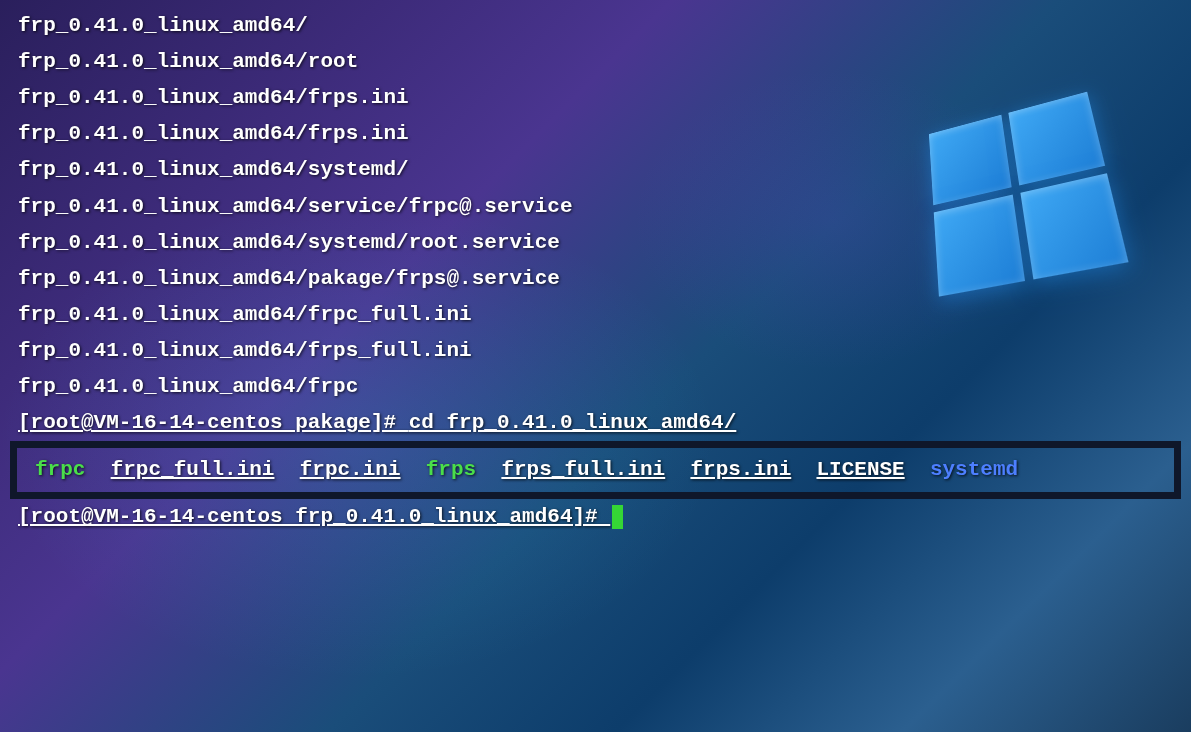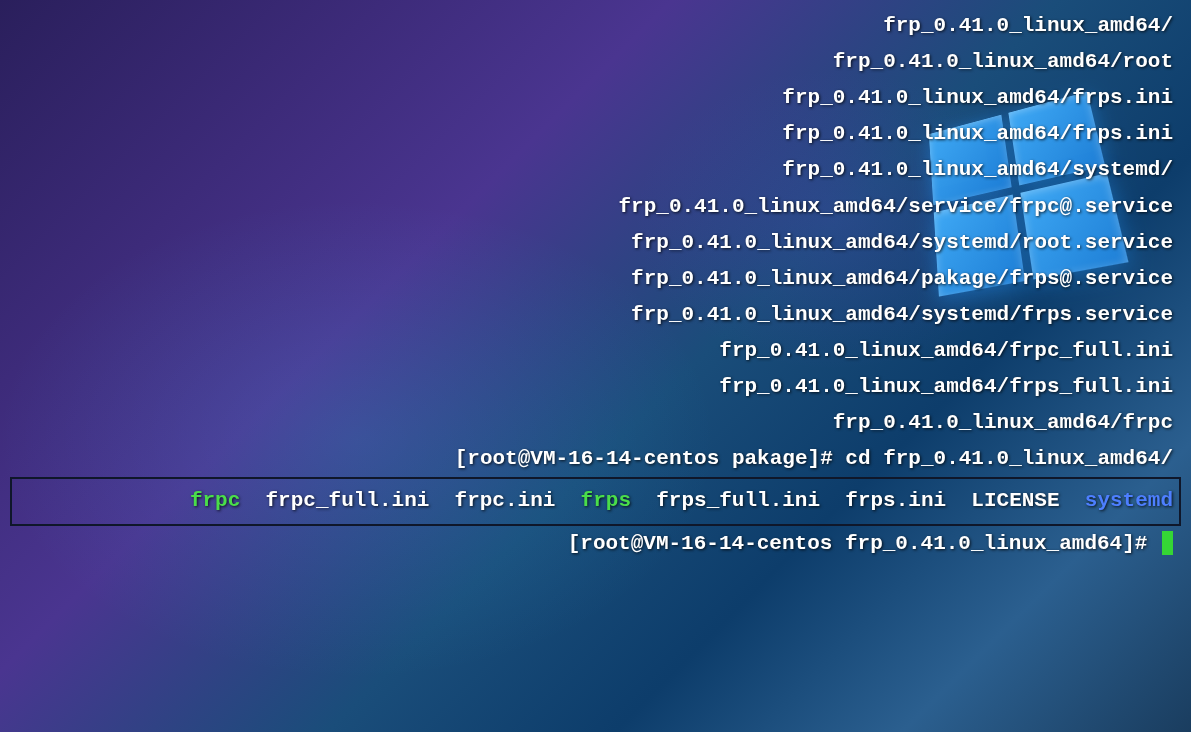--- a/index.html
+++ b/index.html
@@ -41,37 +41,36 @@
   
   .logo-tile {
     background: linear-gradient(135deg, #3fa9f5 0%, #1e7fd6 100%);
     box-shadow: 0 4px 20px rgba(30, 127, 214, 0.6), inset 0 2px 10px rgba(255,255,255,0.3);
   }
   
   .terminal-content {
     position: relative;
     padding: 8px 18px;
     z-index: 10;
-    text-align: right;
   }
   
   .line {
     line-height: 1.72;
     white-space: pre;
     color: #ffffff;
     text-shadow: 1px 1px 3px rgba(0,0,0,0.8);
   }
   
-  .white { color: #ffffff; }
+  .white { color: #ffffff; text-decoration: underline; }
   .green { color: #4ade4a; }
   .blue { color: #4d7fff; }
   
   .highlighted-row {
-    border: 2px solid #0f172a;
-    padding: 4px 6px;
+    border: 7px solid #0f172a;
+    padding: 4px 18px;
     margin-left: -8px;
     margin-right: -8px;
     display: inline-block;
     width: calc(100% + 16px);
   }
   
   .cursor {
     display: inline-block;
     width: 11px;
     height: 24px;
@@ -102,21 +101,20 @@
 
 <div class="terminal-content">
   <div class="line">frp_0.41.0_linux_amd64/</div>
   <div class="line">frp_0.41.0_linux_amd64/root</div>
   <div class="line">frp_0.41.0_linux_amd64/frps.ini</div>
   <div class="line">frp_0.41.0_linux_amd64/frps.ini</div>
   <div class="line">frp_0.41.0_linux_amd64/systemd/</div>
   <div class="line">frp_0.41.0_linux_amd64/service/frpc@.service</div>
   <div class="line">frp_0.41.0_linux_amd64/systemd/root.service</div>
   <div class="line">frp_0.41.0_linux_amd64/pakage/frps@.service</div>
-  <div class="line">frp_0.41.0_linux_amd64/systemd/frps.service</div>
   <div class="line">frp_0.41.0_linux_amd64/frpc_full.ini</div>
   <div class="line">frp_0.41.0_linux_amd64/frps_full.ini</div>
   <div class="line">frp_0.41.0_linux_amd64/frpc</div>
   
   <div class="line"><span class="white">[root@VM-16-14-centos pakage]# </span><span class="white">cd frp_0.41.0_linux_amd64/</span></div>
   
   
   <div class="highlighted-row">
     <div class="line"><span class="ls-item green">frpc</span><span class="spacer">  </span><span class="ls-item white">frpc_full.ini</span><span class="spacer">  </span><span class="ls-item white">frpc.ini</span><span class="spacer">  </span><span class="ls-item green">frps</span><span class="spacer">  </span><span class="ls-item white">frps_full.ini</span><span class="spacer">  </span><span class="ls-item white">frps.ini</span><span class="spacer">  </span><span class="ls-item white">LICENSE</span><span class="spacer">  </span><span class="ls-item blue">systemd</span></div>
   </div>

